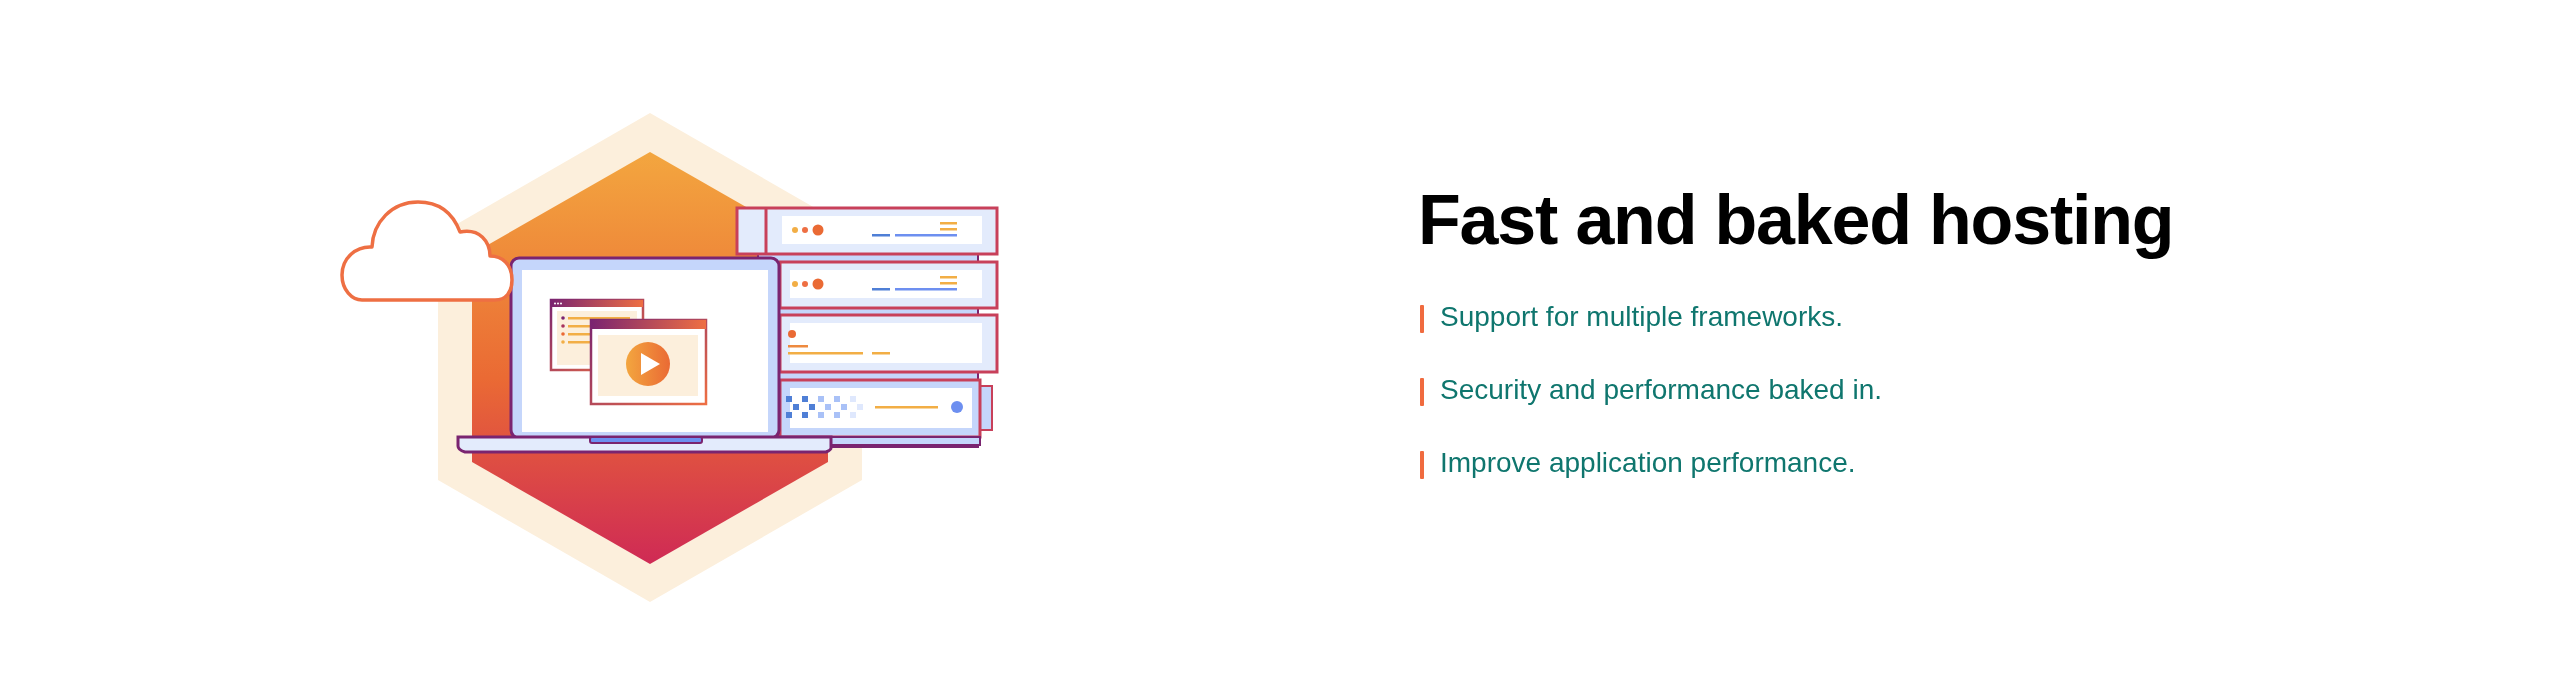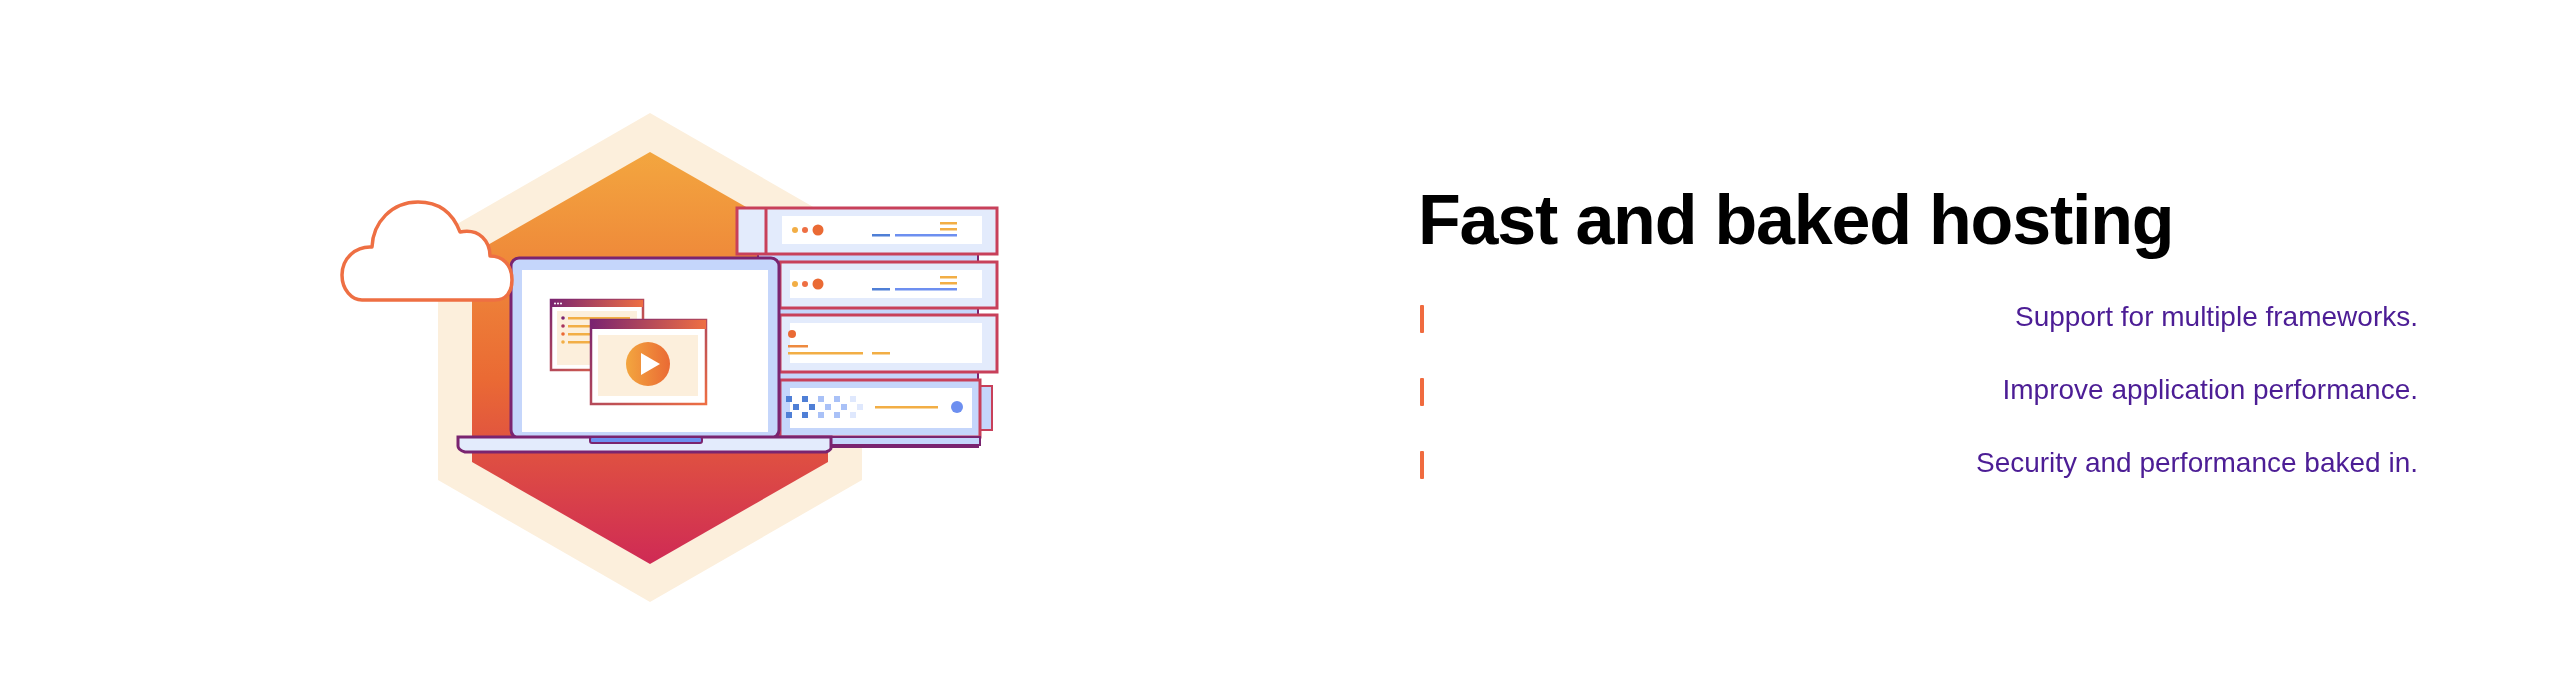--- a/index.html
+++ b/index.html
@@ -2,21 +2,21 @@
 <html><head>
 <meta charset="utf-8">
 <style>
   html, body { margin:0; padding:0; background:#ffffff; }
   body { width:2560px; height:700px; position:relative; overflow:hidden; font-family:"Liberation Sans", sans-serif; }
   .illustration { position:absolute; left:340px; top:100px; width:680px; height:520px; }
   .illustration svg { display:block; }
   .content { position:absolute; left:1418px; top:180px; width:1000px; }
   .title { margin:0; font-family:"Liberation Sans", sans-serif; font-weight:700; font-size:70px; line-height:80px; color:#000000; letter-spacing:-1.2px; }
   .features { list-style:none; margin:40px 0 0 0; padding:0; }
-  .feature { position:relative; padding-left:22px; font-size:28px; line-height:34px; color:#4c1d95; margin-bottom:39px; font-family:"Liberation Sans", sans-serif;text-align:right; }
+  .feature { position:relative; padding-left:22px; font-size:28px; line-height:34px; color:#0f766e; margin-bottom:39px; font-family:"Liberation Sans", sans-serif; }
   .feature .bar { position:absolute; left:2px; top:5px; width:4px; height:28px; background:#f06b3f; border-radius:1px; }
 </style>
 </head>
 <body>
 
 <div class="illustration">
   <svg width="680" height="520" viewBox="0 0 680 520" xmlns="http://www.w3.org/2000/svg">
     <defs>
       <linearGradient id="hexGrad" x1="0" y1="0" x2="0" y2="1">
         <stop offset="0" stop-color="#f3a63f"></stop>
@@ -148,20 +148,20 @@
 
 <div class="content">
   <h1 class="title">Fast and baked hosting</h1>
   <ul class="features">
     <li class="feature">
       <span class="bar"></span>
       <span>Support for multiple frameworks.</span>
     </li>
     <li class="feature">
       <span class="bar"></span>
-      <span>Improve application performance.</span>
+      <span>Security and performance baked in.</span>
     </li>
     <li class="feature">
       <span class="bar"></span>
-      <span>Security and performance baked in.</span>
+      <span>Improve application performance.</span>
     </li>
   </ul>
 </div>
 
 </body></html>

